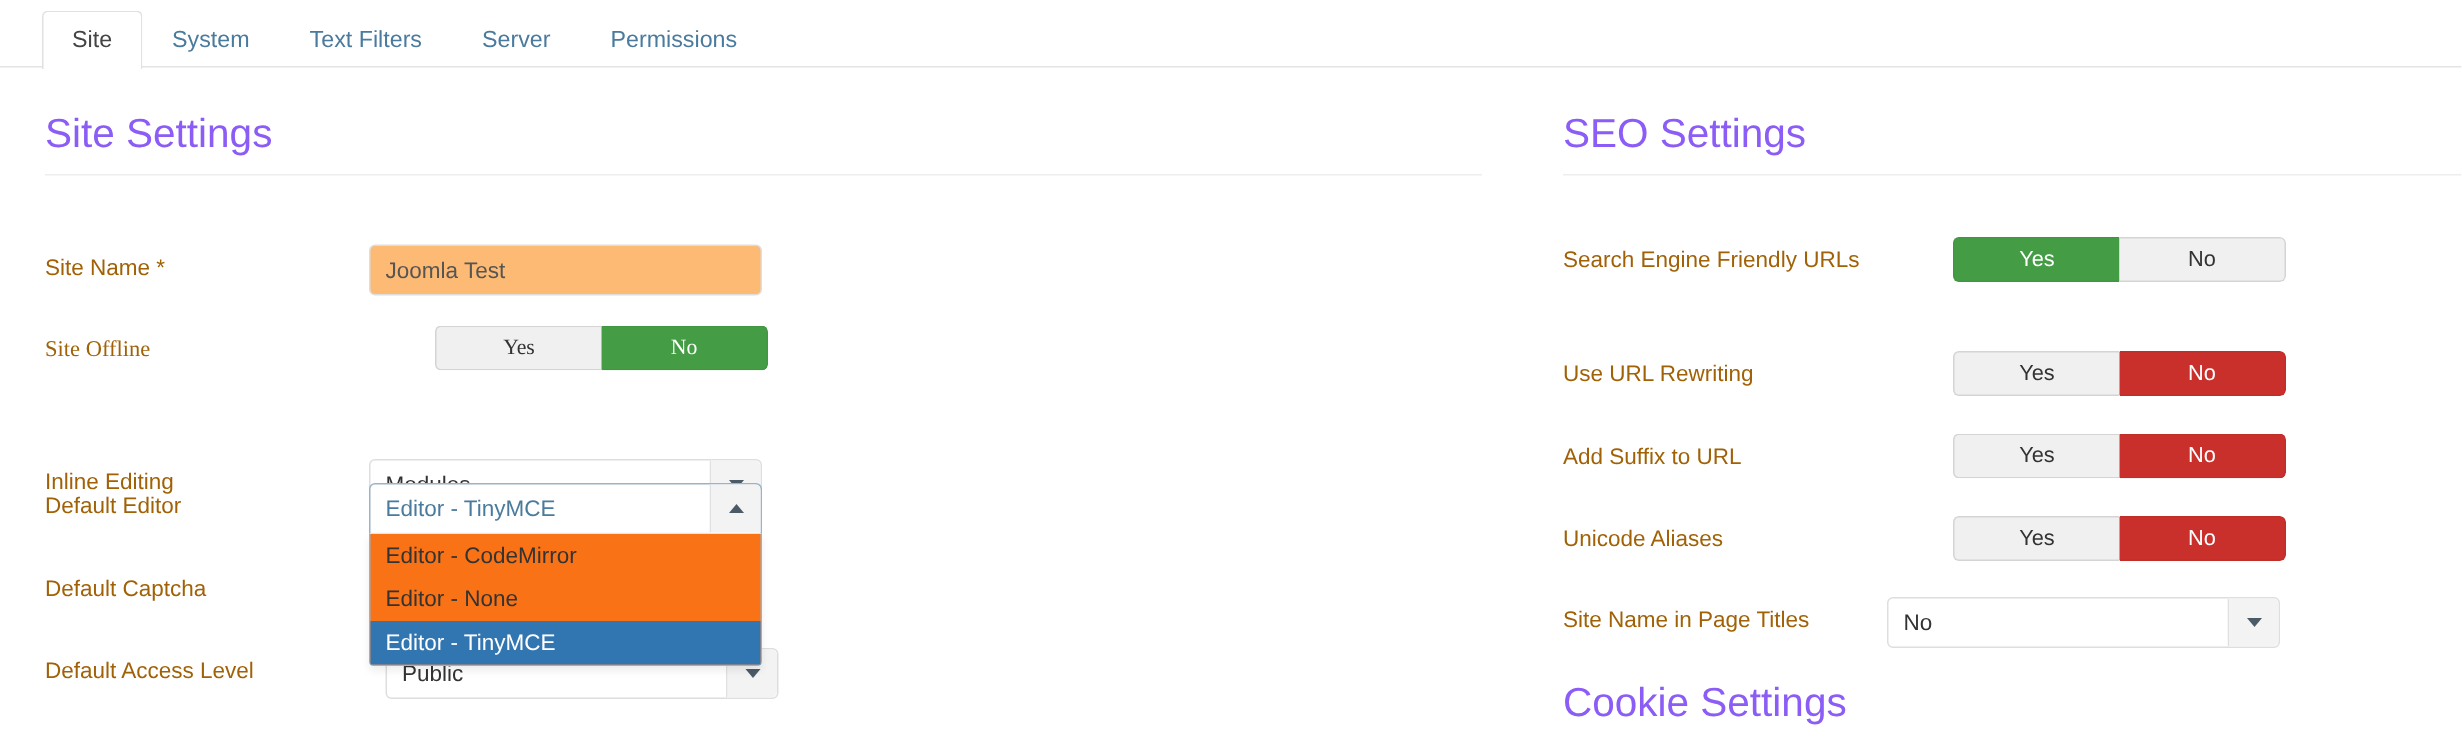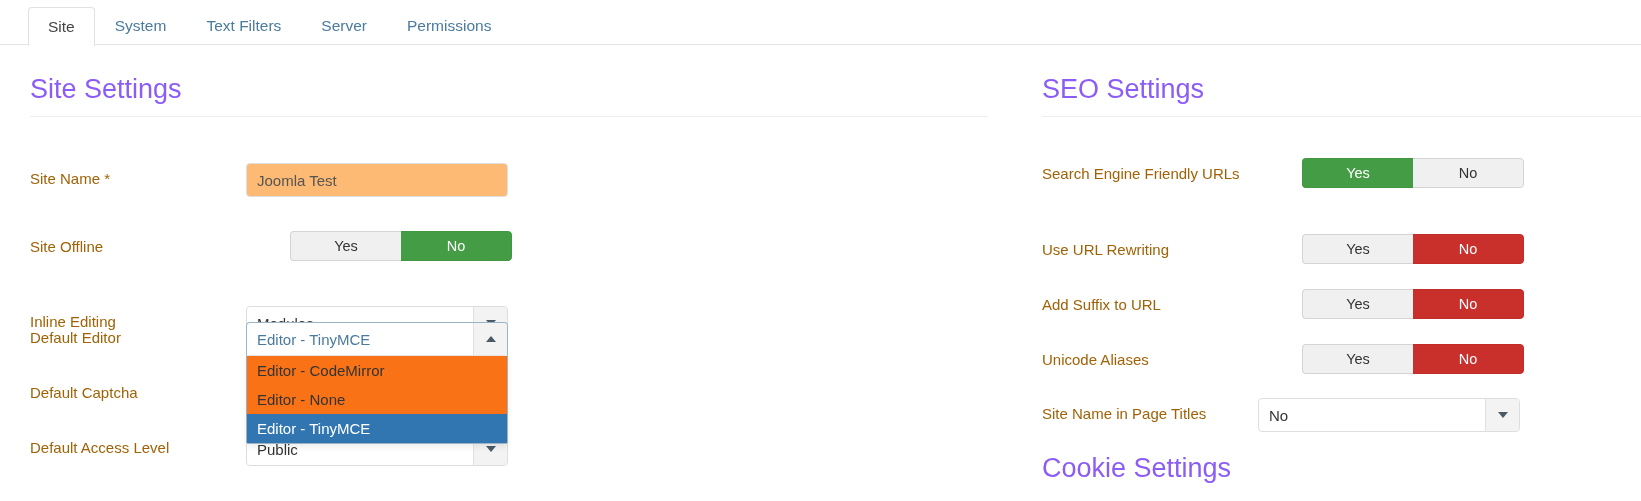--- a/index.html
+++ b/index.html
@@ -25,21 +25,20 @@
     width: 1641px;
     height: 45px;
     border-bottom: 1px solid #e4e4e4;
     box-sizing: border-box;
   }
   .tabs {
     position: absolute;
     left: 28px;
     top: 7px;
     display: flex;
-    align-items: flex-end;
     height: 38px;
   }
   .tab {
     font-size: 15.5px;
     color: #4a7b9d;
     padding: 9px 19px 10px 19px;
     line-height: 19px;
     border: 1px solid transparent;
     border-bottom: none;
     border-radius: 4px 4px 0 0;
@@ -294,21 +293,21 @@
 <div class="col-left">
 
   <div class="section-title h-site">Site Settings</div>
   <div class="section-rule rule-site"></div>
 
   <div class="row" style="top:118px;">
     <div class="field-label">Site Name *</div>
     <input class="text-input" type="text" value="Joomla Test" style="">
   </div>
 
-  <div class="row" style="top:186px;">
+  <div class="row" style="top:172px;font-family:Liberation Serif, serif;">
     <div class="field-label">Site Offline</div>
     <div class="toggle">
       <div class="seg">Yes</div>
       <div class="seg on-green">No</div>
     </div>
   </div>
 
   <div class="row" style="top:222px;margin-top:39px;">
     <div class="field-label">Inline Editing</div>
     <div class="select">
@@ -316,21 +315,21 @@
       <div class="sel-btn">
         <span class="caret-down"></span>
       </div>
     </div>
   </div>
 
   <div class="row" style="top:332px;">
     <div class="field-label">Default Captcha</div>
   </div>
 
-  <div class="row" style="top:387px;">
+  <div class="row" style="top:387px;gap:11px;">
     <div class="field-label">Default Access Level</div>
     <div class="select">
       <div class="sel-value">Public</div>
       <div class="sel-btn">
         <span class="caret-down"></span>
       </div>
     </div>
   </div>
 
   <div class="row" style="top:277px;">

